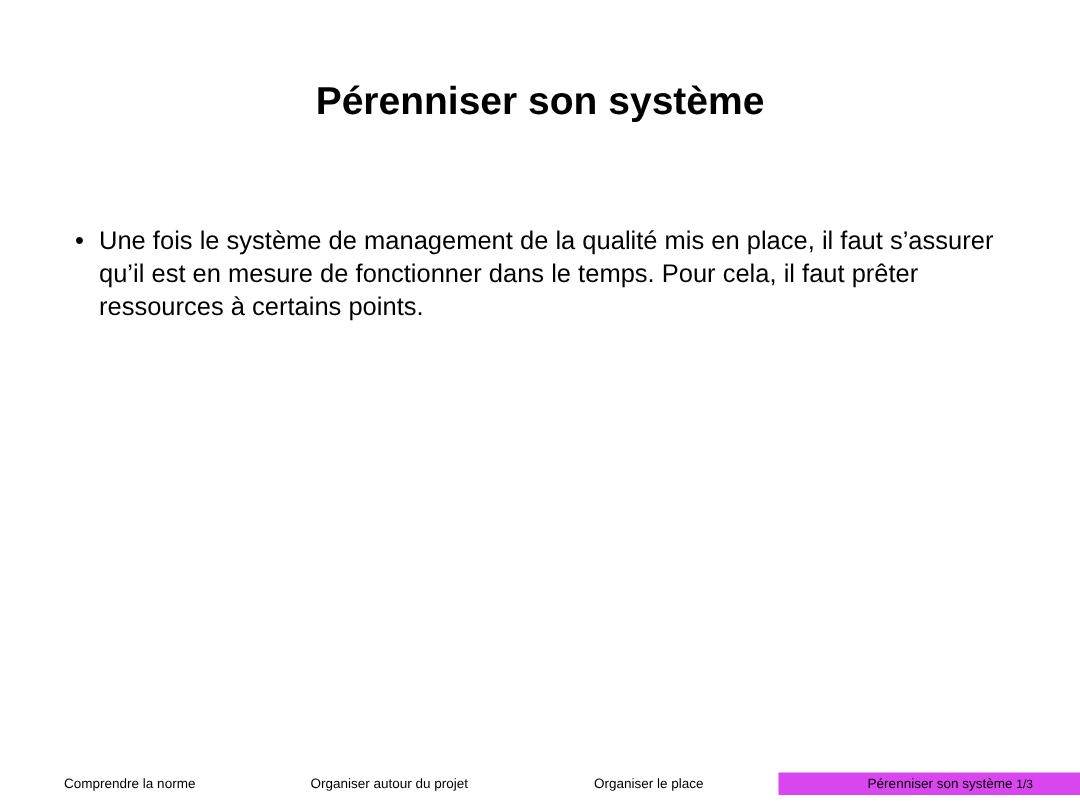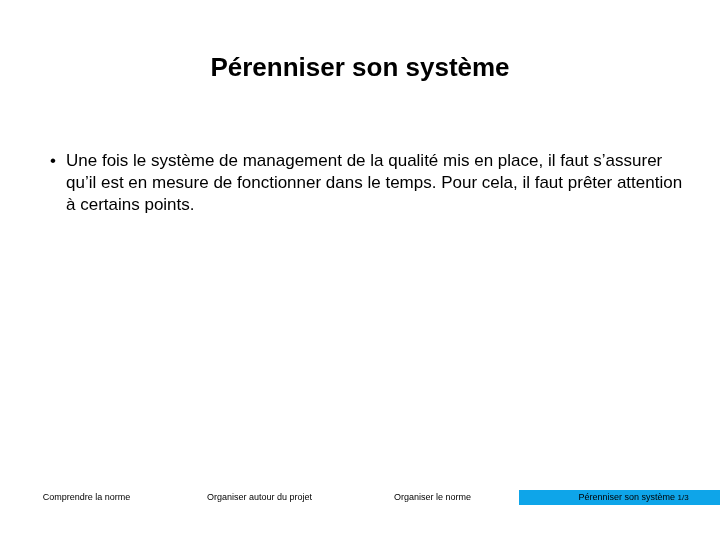--- a/index.html
+++ b/index.html
@@ -48,35 +48,35 @@
   .bullet .text {
     flex: 1;
   }
   .nav {
     position: absolute;
     left: 0;
     right: 0;
     bottom: 10px;
     height: 40px;
     display: flex;
-    align-items: flex-start;
+    align-items: flex-end;
   }
   .nav .item {
     flex: 1;
     display: flex;
     align-items: center;
     justify-content: center;
     text-align: center;
     font-size: 9px;
     line-height: 1.2;
     padding: 2px 4px;
     color: #000;
   }
   .nav .current {
-    background: #0ea5e9;
+    background: #d946ef;
     color: #000;
     padding-left: 32px;
   }
   .nav .current .sub {
     font-size: 8px;
   }
   .nav .current .main {
     font-size: 9px;
     font-weight: normal;
   }
@@ -84,33 +84,33 @@
 </head>
 <body>
 
 <div class="slide">
 
   <div class="title">Pérenniser son système</div>
 
   <div class="body">
     <div class="bullet">
       <div class="dot">•</div>
-      <div class="text">Une fois le système de management de la qualité mis en place, il faut s’assurer qu’il est en mesure de fonctionner dans le temps. Pour cela, il faut prêter attention à certains points.</div>
+      <div class="text">Une fois le système de management de la qualité mis en place, il faut s’assurer qu’il est en mesure de fonctionner dans le temps. Pour cela, il faut prêter ressources à certains points.</div>
     </div>
   </div>
 
   <div class="nav">
     <div class="item">
       <span>Comprendre la norme</span>
     </div>
     <div class="item">
       <span>Organiser autour du projet</span>
     </div>
     <div class="item">
-      <span>Organiser le norme</span>
+      <span>Organiser le place</span>
     </div>
     <div class="item current">
       <span>
         <span class="main">Pérenniser son système</span>
         <span class="sub">1/3</span>
       </span>
     </div>
   </div>
 
 </div>

